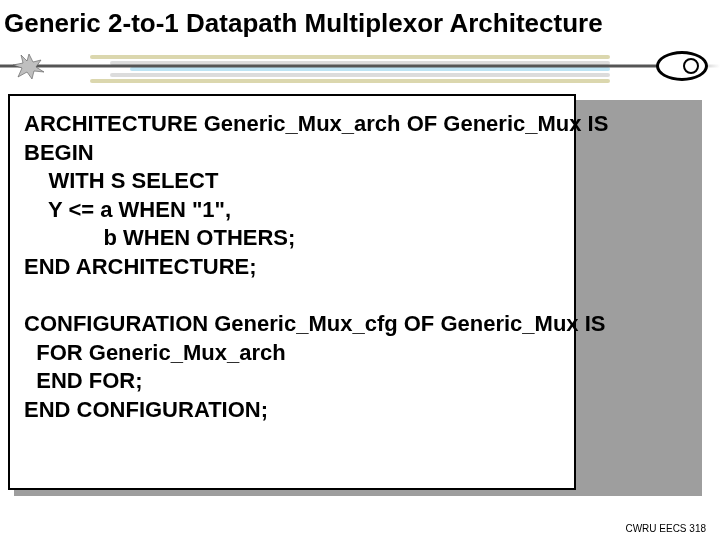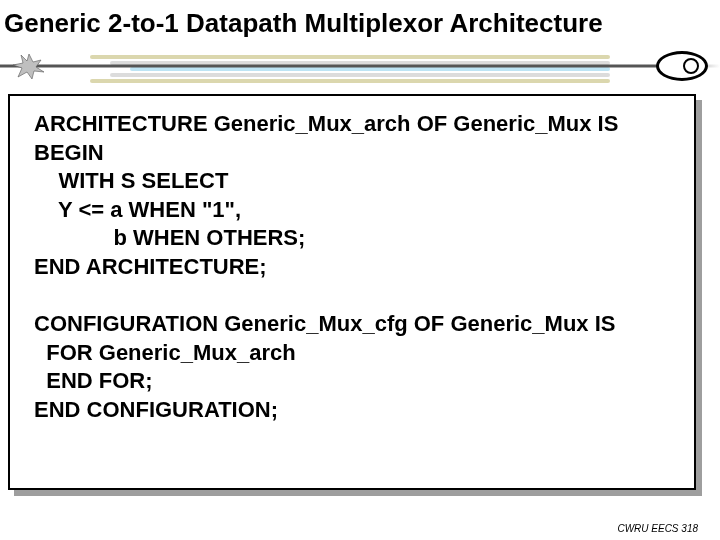--- a/index.html
+++ b/index.html
@@ -78,42 +78,41 @@
     left: 14px;
     top: 100px;
     width: 688px;
     height: 396px;
     background: #9e9e9e;
   }
   .code-box {
     position: absolute;
     left: 8px;
     top: 94px;
-    width: 688px;
+    width: 568px;
     height: 396px;
     background: #fff;
     border: 2px solid #000;
     box-sizing: border-box;
-    padding: 14px 24px;
+    padding: 14px 14px;
   }
   .codeblock {
     font-family: Arial, Helvetica, sans-serif;
     font-size: 22px;
     font-weight: bold;
     line-height: 1.3;
     color: #000;
     white-space: pre;
   }
   .footer {
     position: absolute;
-    right: 22px;
+    right: 14px;
     bottom: 6px;
     font-size: 10px;
     color: #000;
-    font-style: italic;
   }
 </style>
 </head>
 <body>
 
 <div class="slide-title">Generic 2-to-1 Datapath Multiplexor Architecture</div>
 
 <div class="decor-bar">
   <div class="stripe s1"></div>
   <div class="stripe s2"></div>

